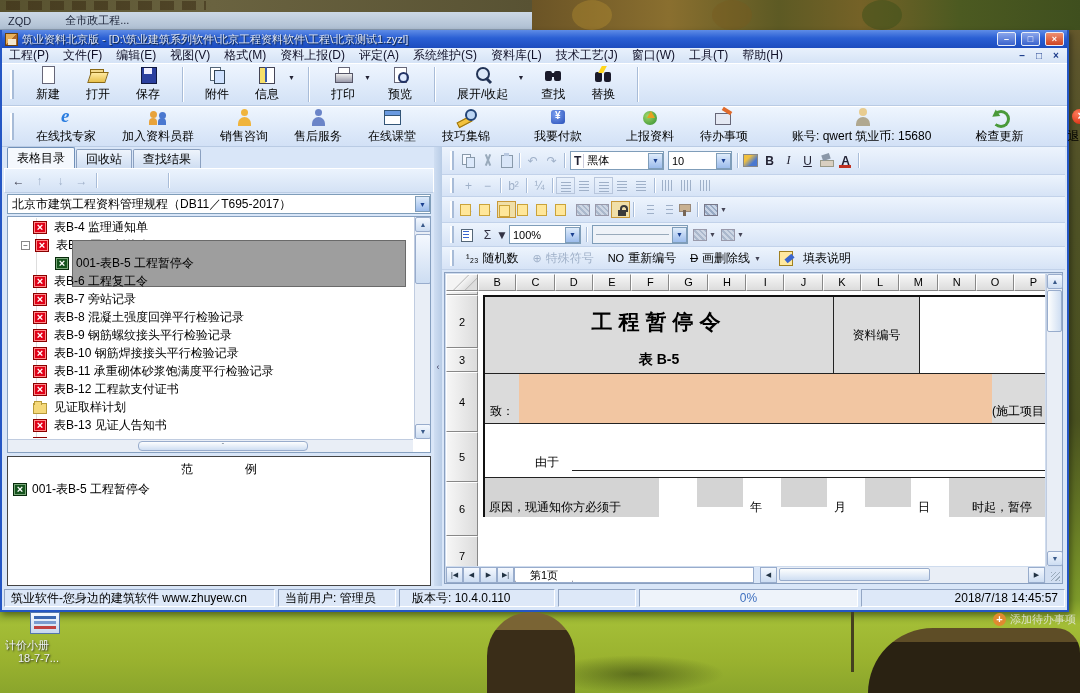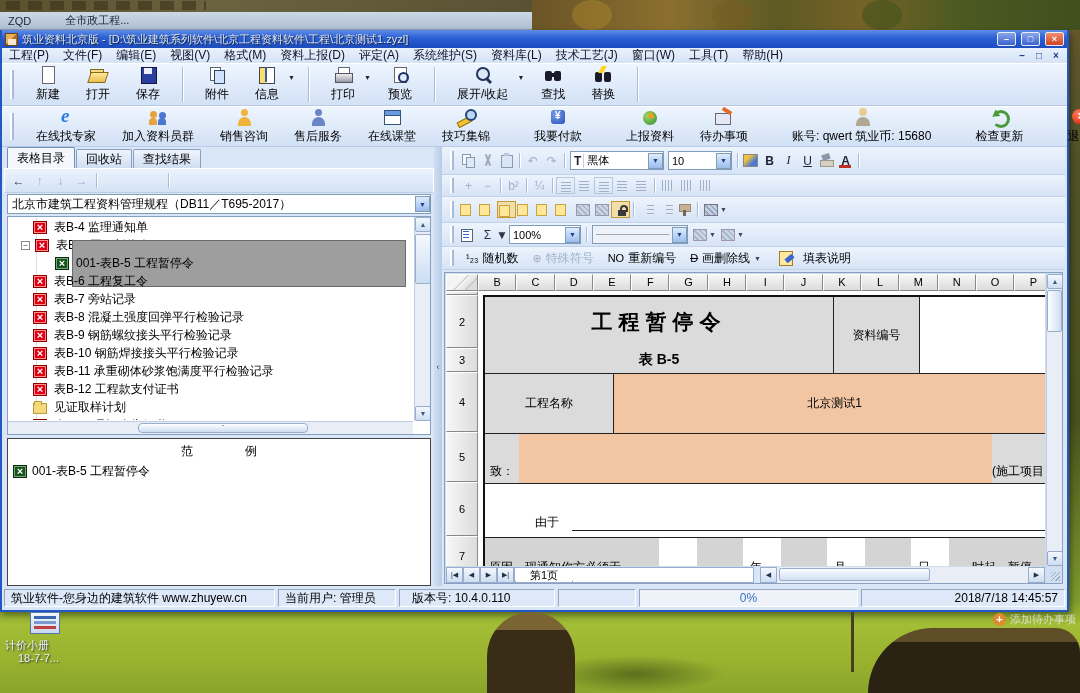--- a/index.html
+++ b/index.html
@@ -113,21 +113,21 @@
 .form-red-icon{background:#e00016;border:1px solid #8a0000;box-shadow:inset 0 0 0 1px #ff8a8a;}
 .form-green-icon{background:#14531c;border:1px solid #062a0a;box-shadow:inset 0 0 0 1px #7aa87a;}
 .folder-icon2{background:#f5d97a;border:1px solid #b89b3a;height:11px;margin-top:2px;}
 .folder-icon2::before{content:"";position:absolute;left:0;top:-3px;width:6px;height:3px;background:#f5d97a;border:1px solid #b89b3a;border-bottom:none;}
 .t-lbl{padding:14px 3px;}
 .t-lbl.sel{background:#9e9e9e;outline:1px solid #6a6a6a;flex:1;margin-right:8px;}
 .tree-vs{position:absolute;right:0;top:0;width:16px;bottom:13px;background:#e9eef6;border-left:1px solid #c0cce0;}
 .sbtn{position:absolute;width:16px;height:15px;background:linear-gradient(#f4f8fe,#cdddf2);border:1px solid #98accc;color:#3a5a8a;font-size:7px;display:flex;align-items:center;justify-content:center;border-radius:2px;}
 .tree-hs{position:absolute;left:0;right:17px;bottom:0;height:13px;background:#e9eef6;border-top:1px solid #c0cce0;}
 .hthumb{position:absolute;left:130px;width:170px;top:1px;height:10px;background:linear-gradient(#fdfefe,#cfdef2);border:1px solid #98accc;border-radius:4px;text-align:center;font-size:7px;color:#567;line-height:8px;}
-.example{height:148px;margin:2px 3px 0 3px;background:#fff;border:1px solid #444;font-size:12px;}
+.example{height:130px;margin:2px 3px 0 3px;background:#fff;border:1px solid #444;font-size:12px;}
 .ex-h{text-align:center;letter-spacing:52px;padding:4px 0 3px 52px;}
 .ex-item{display:flex;align-items:center;gap:5px;padding-left:5px;}
 .splitterbar{width:8px;background:linear-gradient(90deg,#cfdef2,#b8cce6);display:flex;align-items:center;justify-content:center;color:#446;font-size:9px;}
 
 .right-panel{flex:1;display:flex;flex-direction:column;min-width:0;background:#d9e6f8;}
 .frt{display:flex;align-items:center;background:linear-gradient(#edf4fd,#d6e3f6);border-bottom:1px solid #c2d2ea;padding-left:8px;flex:none;}
 .r1{height:28px;}.r2{height:22px;}.r3{height:26px;}.r4{height:24px;}.r5{height:23px;}
 .mcombo{height:19px;background:#fff;border:1px solid #7f9db9;display:flex;align-items:center;padding-left:3px;font-size:11px;margin:0 2px;}
 .mcombo.dis{background:#eef2f8;color:#99a;}
 .mcv{flex:1;white-space:nowrap;overflow:hidden;}
@@ -610,24 +610,20 @@
           <div class="formarea">
             <div class="form">
               <div class="frw" style="height:77px;">
                 <div class="cell graycell titlecell">
                   <div class="bigtitle">工程暂停令</div>
                   <div class="subtitle">表 B-5</div>
                 </div>
                 <div class="cell graycell docno">资料编号</div>
                 <div class="cell wcell"></div>
               </div>
-              <div class="frw r4row">
-                <div class="cell graycell projlbl">工程名称</div>
-                <div class="cell orangecell projval">北京测试1</div>
-              </div>
               <div class="frw r5row">
                 <div class="cell tolbl">致：</div>
                 <div class="cell orangecell tofill"></div>
                 <div class="cell toright">(施工项目</div>
               </div>
               <div class="frw r6row">
                 <span class="duelbl">由于</span>
                 <span class="dueline"></span>
               </div>
               <div class="frw r7row" id="row7">

